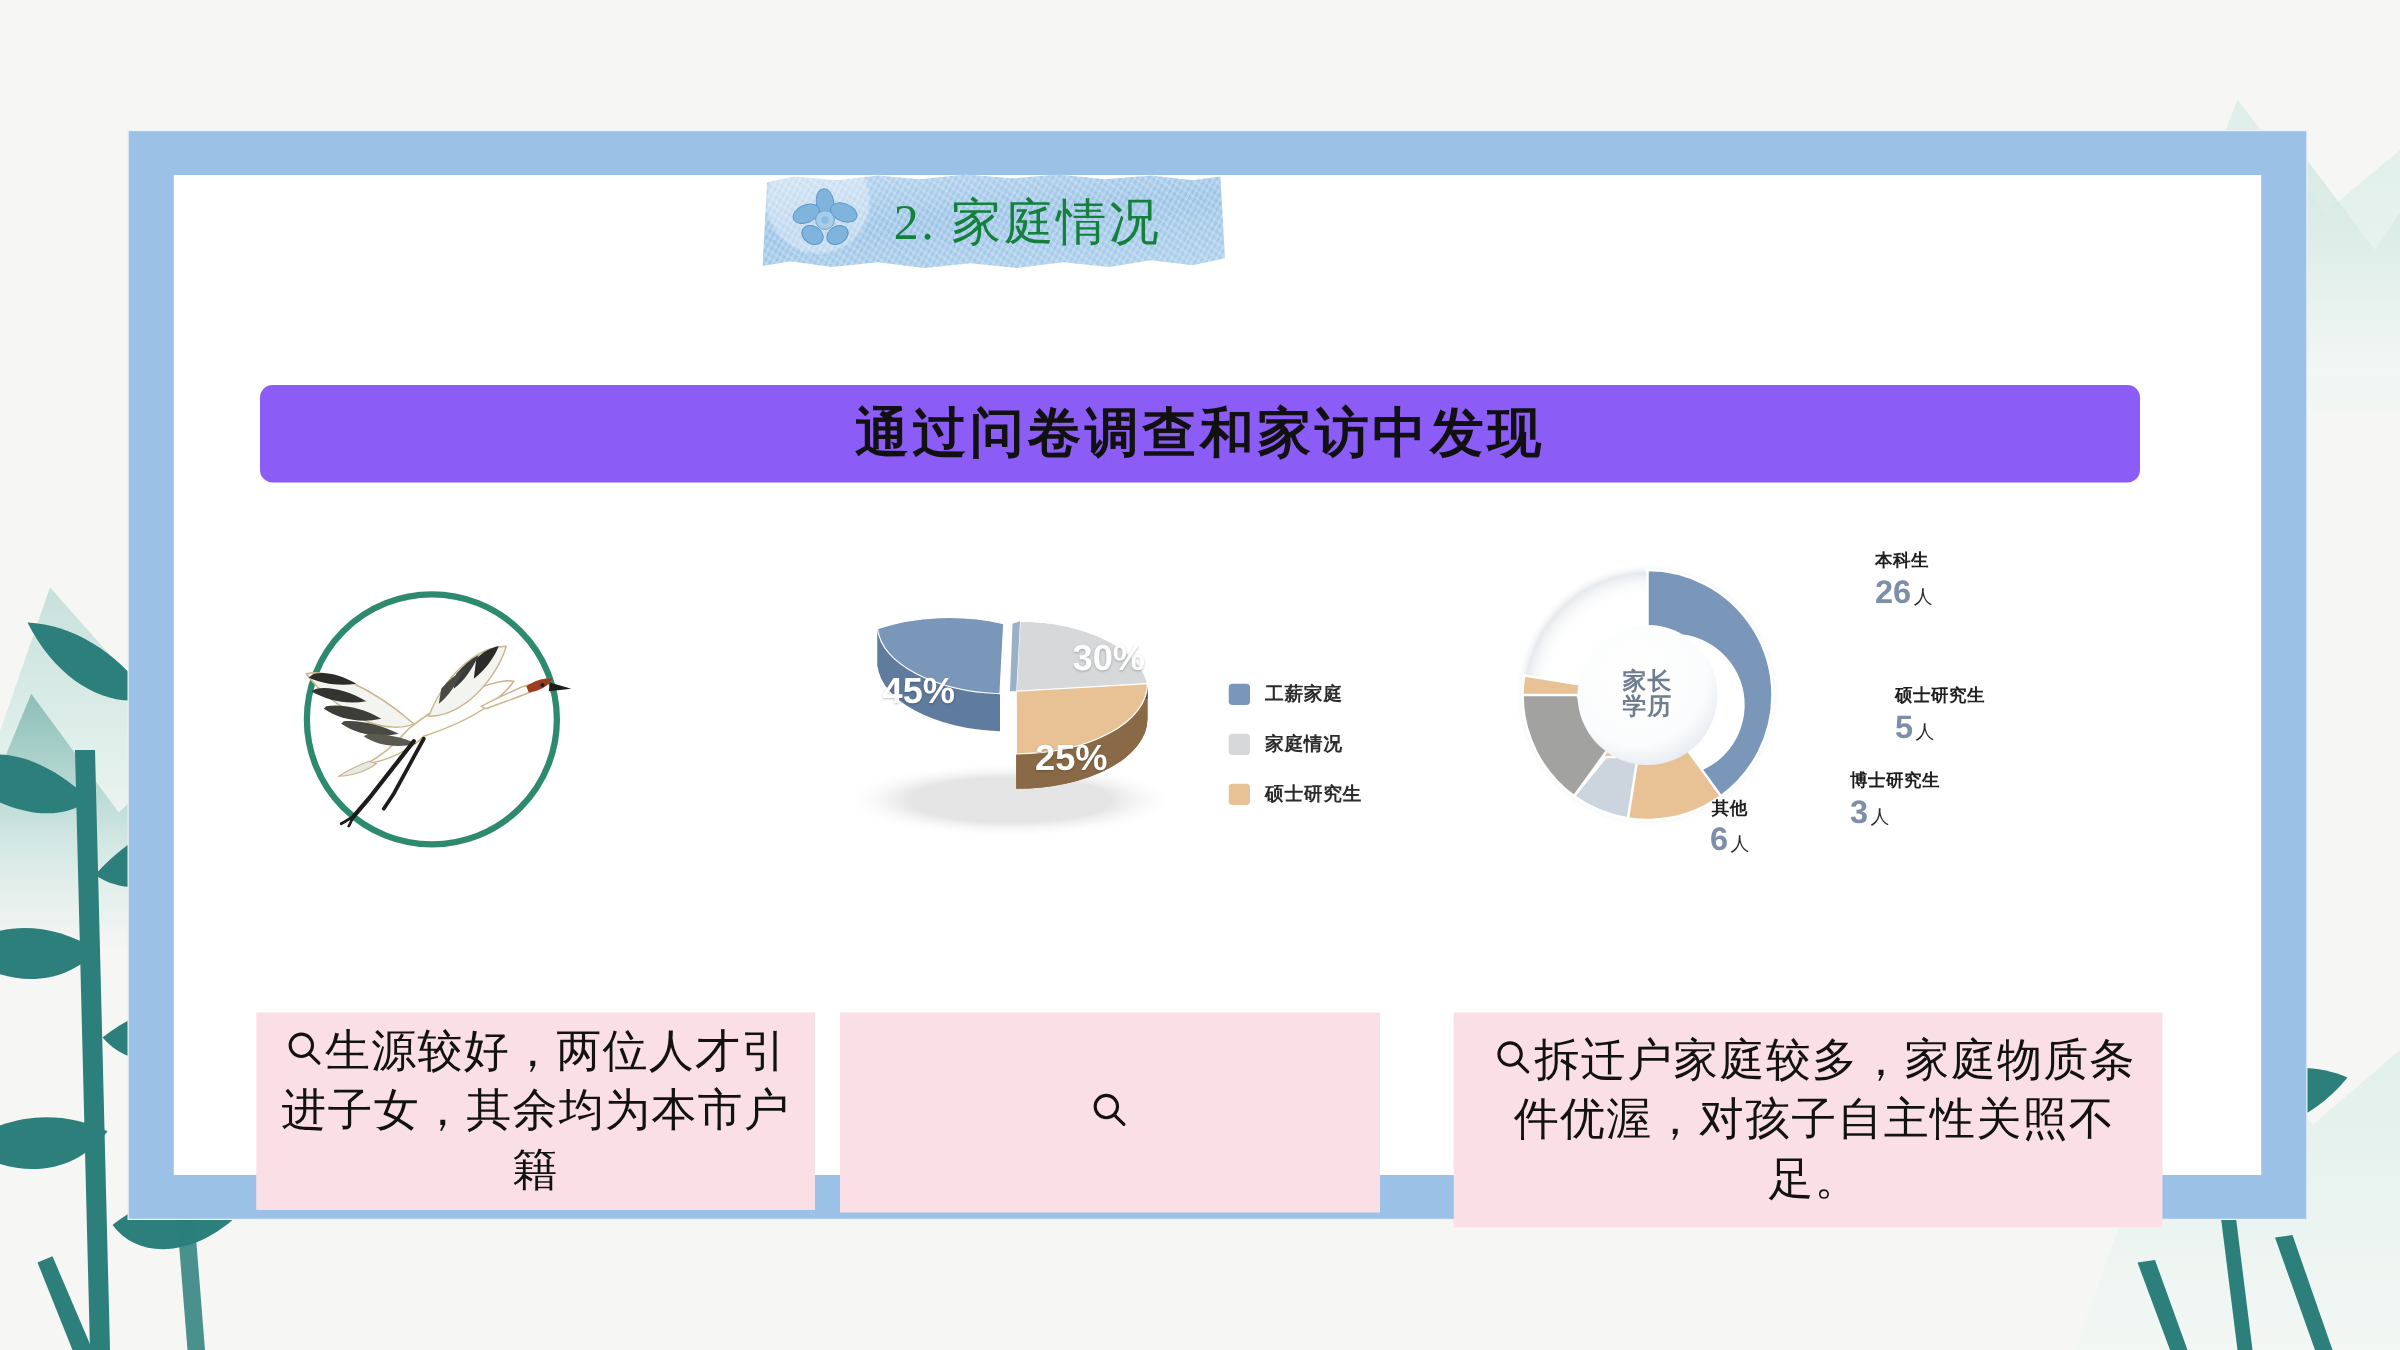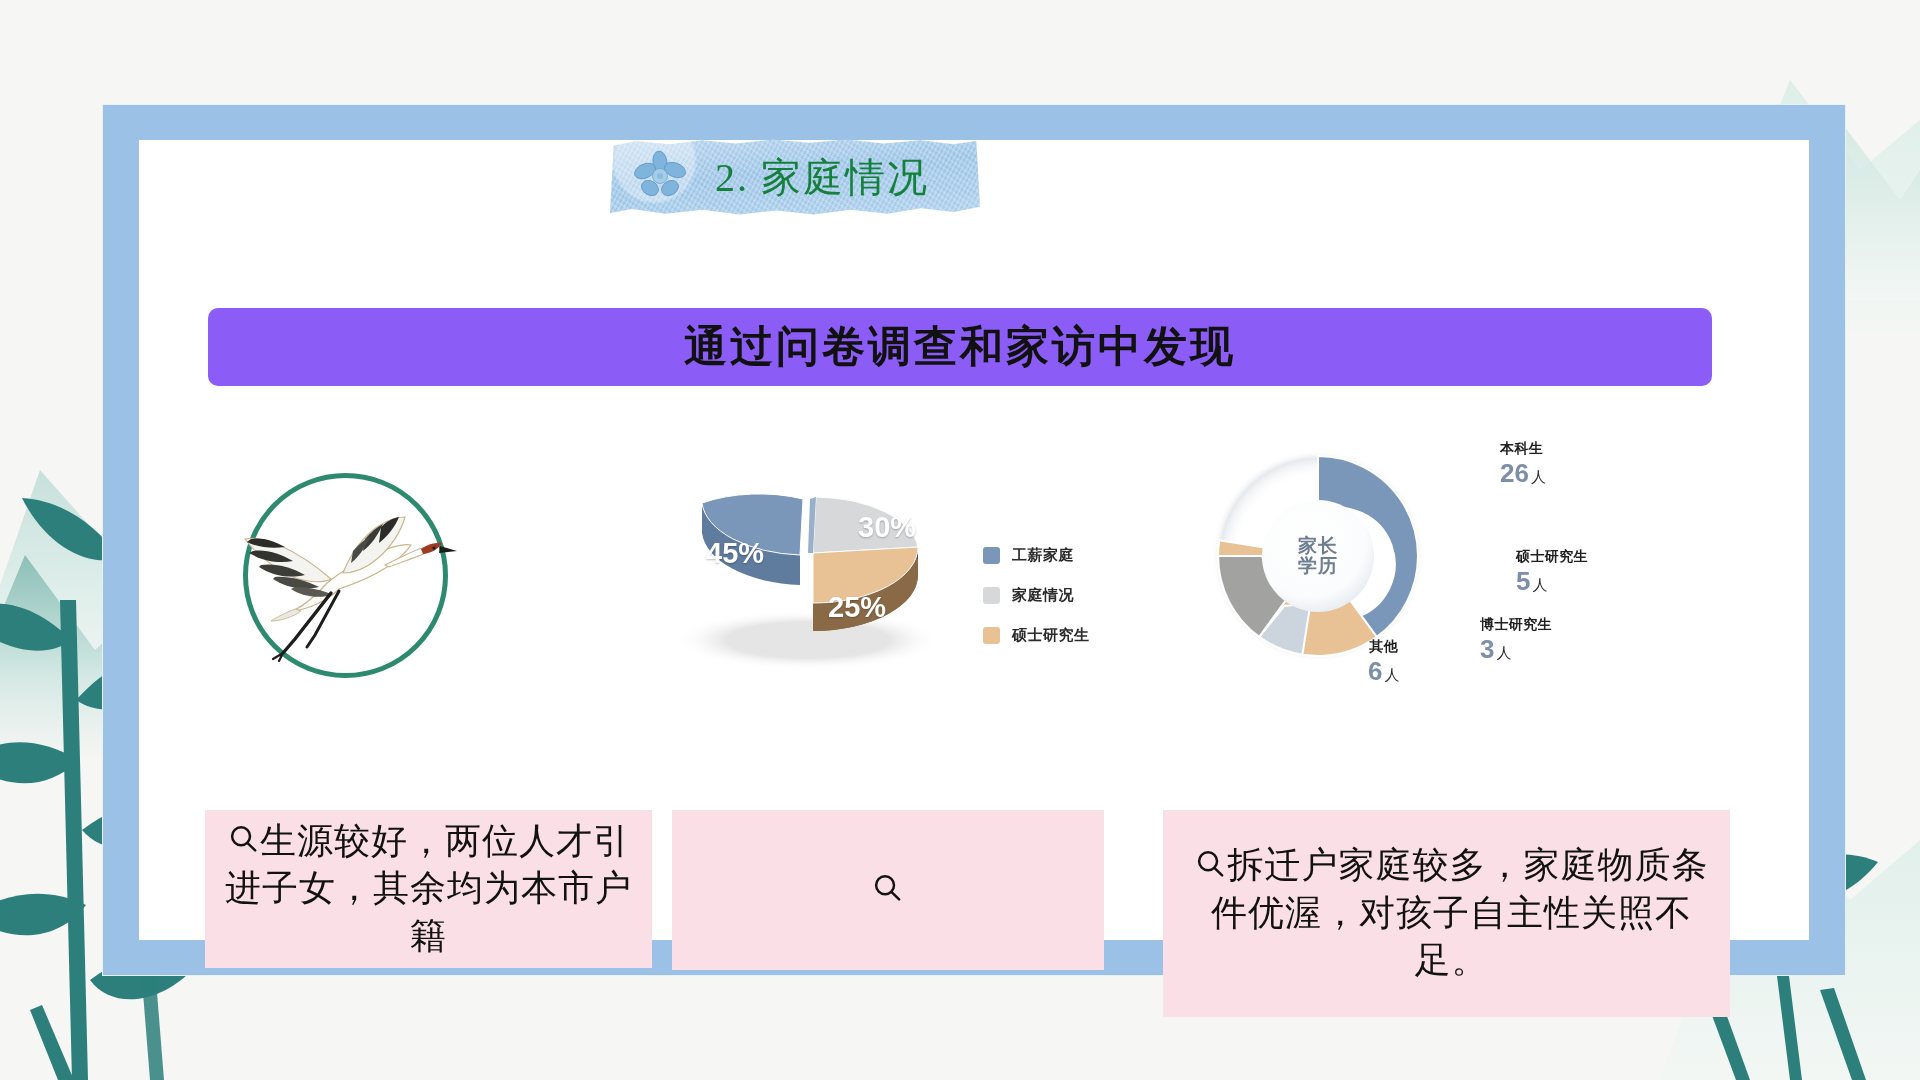--- a/index.html
+++ b/index.html
@@ -148,21 +148,21 @@
     font-family: "Liberation Serif", "DejaVu Serif", serif;
     font-size: 36px;
     line-height: 1.32;
     color: #121212;
     text-align: center;
     letter-spacing: 1px;
     word-break: break-all;
   }
   .note-1 { left: 205px;  top: 10px; width: 447px; height: 158px; align-items: center; }
   .note-2 { left: 672px;  top: 10px; width: 432px; height: 160px; }
-  .note-3 { left: 1163px; top: 10px; width: 567px; height: 207px; padding-left: 24px; }
+  .note-3 { left: 1163px; top: 10px; width: 567px; height: 172px; padding-left: 24px; }
   .mag-ic { display: inline-block; width: 0.92em; vertical-align: -0.1em; }
 </style>
 </head>
 <body>
 
 <div class="bg-layer">
   <svg class="bg-svg" viewBox="0 0 1920 1080">
     <defs>
       <linearGradient id="mtnL" x1="0" y1="0" x2="0" y2="1">
         <stop offset="0%" stop-color="#bfdcd7"></stop>

